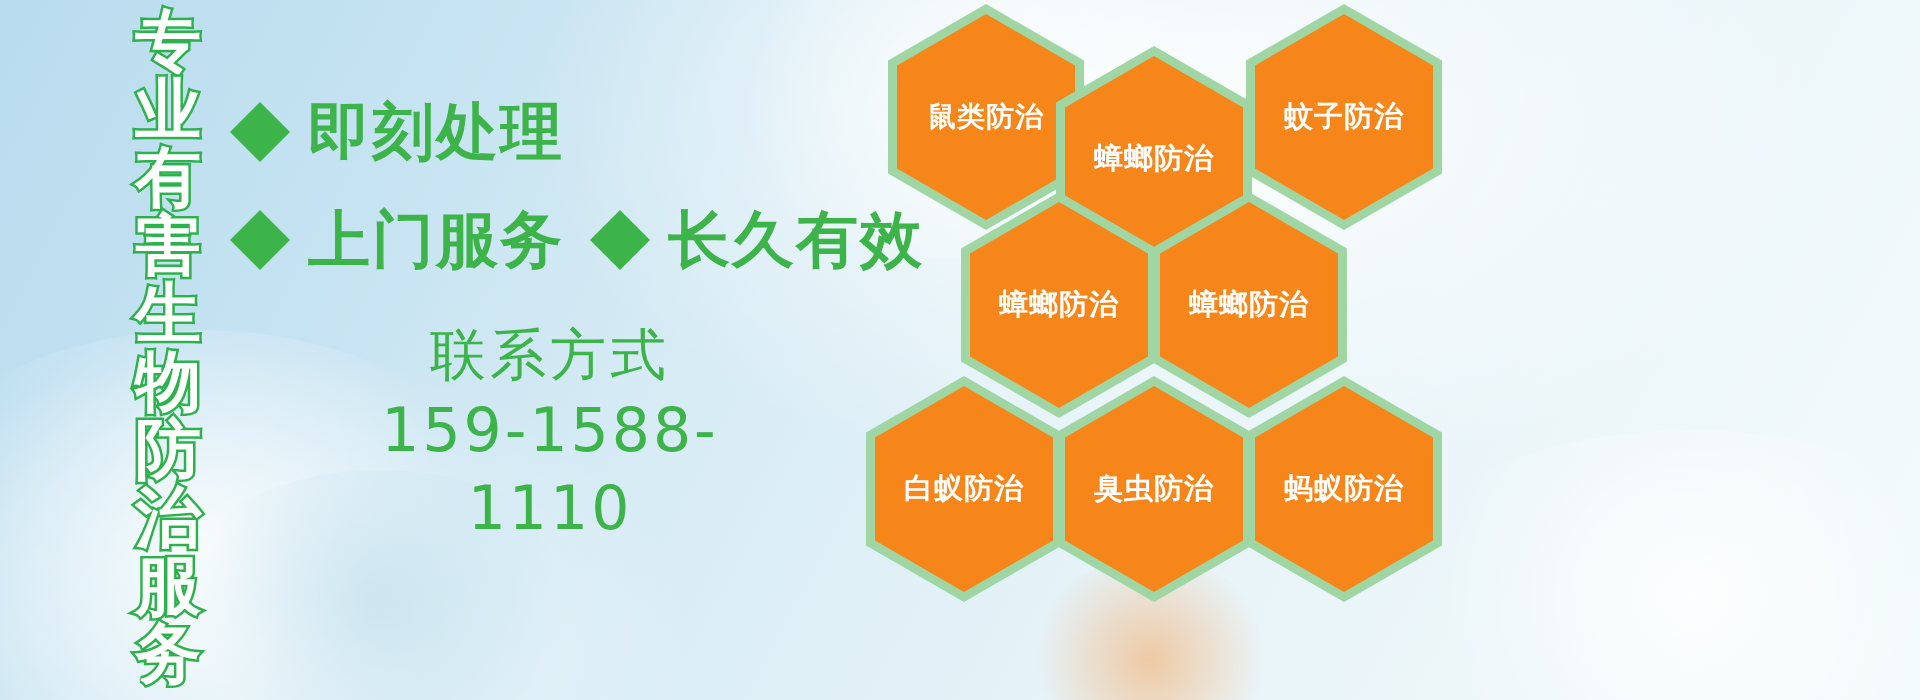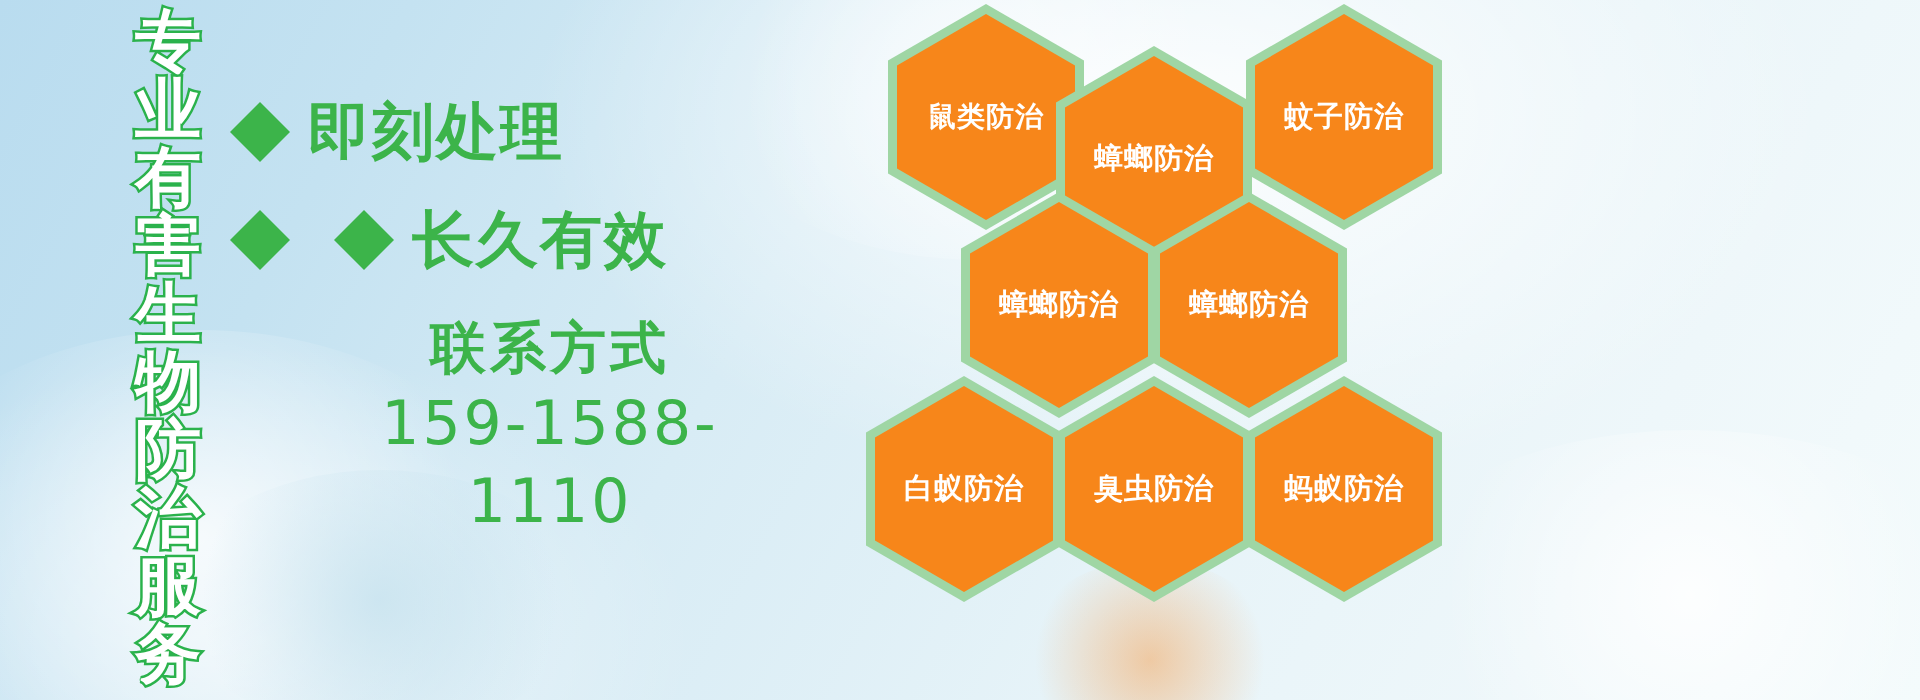--- a/index.html
+++ b/index.html
@@ -106,24 +106,25 @@
     position: absolute;
     left: 300px;
     top: 312px;
     width: 500px;
     text-align: center;
     z-index: 4;
   }
   #contact-heading {
     font-family: "DejaVu Sans", "Liberation Sans", sans-serif;
     font-size: 56px;
-    font-weight: 700;
+    font-weight: 400;
     color: #3cb44a;
     letter-spacing: 4px;
     line-height: 72px;
+    margin-top: 7px;
   }
   .phone {
     font-family: "DejaVu Sans", "Liberation Sans", sans-serif;
     font-size: 60px;
     font-weight: 400;
     color: #3cb44a;
     letter-spacing: 3px;
     line-height: 78px;
   }
 
@@ -201,20 +202,21 @@
   <div id="features">
     <div class="feature-row">
       <div class="feature-item">
         <span class="diamond"></span>
         <span class="feature-label">即刻处理</span>
       </div>
     </div>
     <div class="feature-row">
       <div class="feature-item">
         <span class="diamond"></span>
+        <span class="feature-label">上门服务</span>
       </div>
       <div class="feature-item">
         <span class="diamond"></span>
         <span class="feature-label">长久有效</span>
       </div>
     </div>
   </div>
 
   <div id="contact">
     <div id="contact-heading">联系方式</div>

